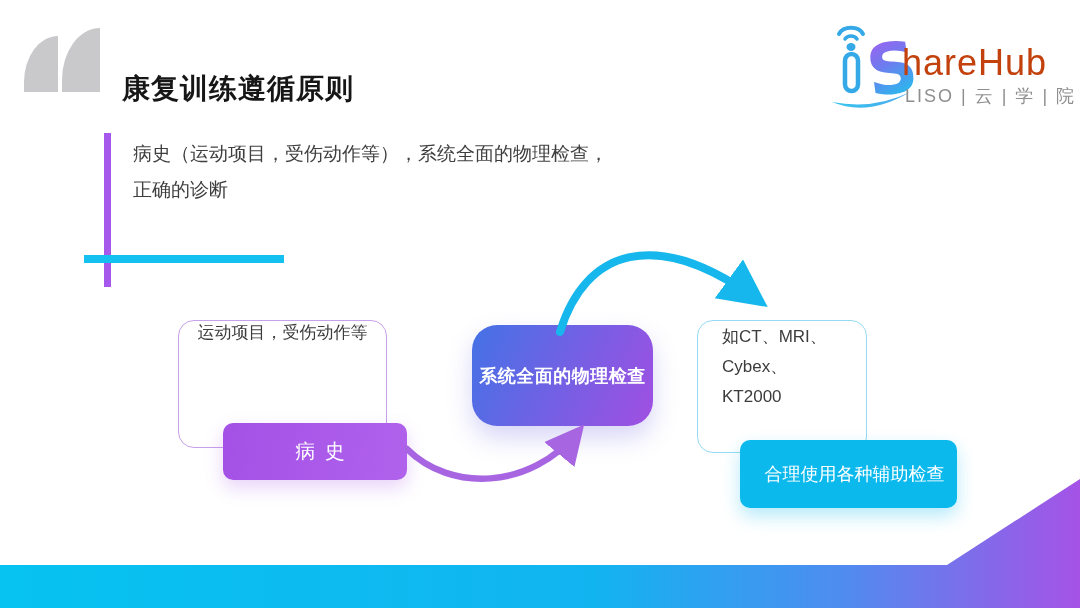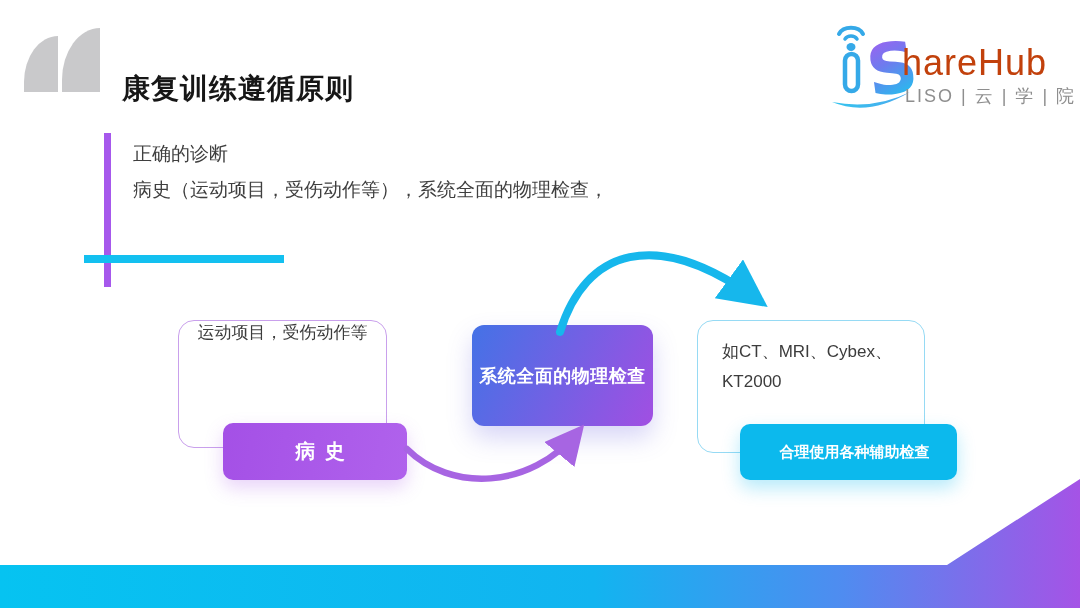--- a/index.html
+++ b/index.html
@@ -39,42 +39,42 @@
   
   .note-box {
     position:absolute; background:#ffffff; border-radius:16px;
     display:flex; align-items:flex-start; font-size:17px; color:#3c3c3c;
   }
   .note-history {
     left:178px; top:320px; width:209px; height:128px;
     border:1px solid #c9a0ec; padding:0 16px 28px 16px; justify-content:center;
   }
   .note-aux {
-    left:697px; top:320px; width:228px; height:133px;
+    left:697px; top:320px; width:170px; height:133px;
     border:1px solid #96daf4; padding:0 24px 40px 24px; align-items:center;
     line-height:30px;
   }
   .pill {
     position:absolute; border-radius:10px; display:flex; align-items:center; justify-content:center;
-    color:#ffffff; font-weight:bold;padding-left:12px;
+    color:#ffffff; font-weight:normal;padding-left:12px;
   }
   .pill-history {
     left:223px; top:423px; width:184px; height:57px; font-size:20px; letter-spacing:2px;
     background:linear-gradient(100deg,#a450e6,#b062ec);
     box-shadow:0 8px 18px rgba(168,85,232,.25);
   }
   .box-physical {
-    position:absolute; left:472px; top:325px; width:181px; height:101px; border-radius:12px;
+    position:absolute; left:472px; top:325px; width:181px; height:101px; border-radius:25px;
     background:linear-gradient(115deg,#4472e6,#a14fe2);
     display:flex; align-items:center; justify-content:center;
     color:#ffffff; font-weight:bold; font-size:18px; letter-spacing:.5px;
     box-shadow:0 12px 24px rgba(100,90,225,.25);
   }
   .pill-aux {
-    left:740px; top:424px; width:217px; height:56px; font-size:15px;
+    left:740px; top:440px; width:217px; height:68px; font-size:18px;
     background:#0cb9ed; box-shadow:0 8px 18px rgba(12,185,237,.3);
   }
 
   
   .arrows { position:absolute; left:0; top:0; width:1080px; height:608px; pointer-events:none; }
 
   
   .ribbon {
     position:absolute; left:0; top:478px; width:1080px; height:130px;
     background:linear-gradient(90deg,#06c3f1 0%,#12b4f0 55%,#4f8cf0 78%,#a553e6 100%);
@@ -119,22 +119,22 @@
       <path d="M6,84 Q 42,99 84,74 Q 48,92 6,84 Z" fill="url(#swash)"></path>
     </svg>
     <div class="logo-word">hareHub</div>
     <div class="logo-tag">LISO | 云 | 学 | 院</div>
   </div>
 
   <div class="vbar"></div>
   <div class="hbar"></div>
 
   <div class="intro">
+    <p>病史（运动项目，受伤动作等），系统全面的物理检查，</p>
     <p>正确的诊断</p>
-    <p>病史（运动项目，受伤动作等），系统全面的物理检查，</p>
   </div>
 
   <div class="note-box note-history">
     <span>运动项目，受伤动作等</span>
   </div>
   <div class="note-box note-aux">
     <span>如CT、MRI、Cybex、KT2000</span>
   </div>
 
   <div class="pill pill-history">病 史</div>

